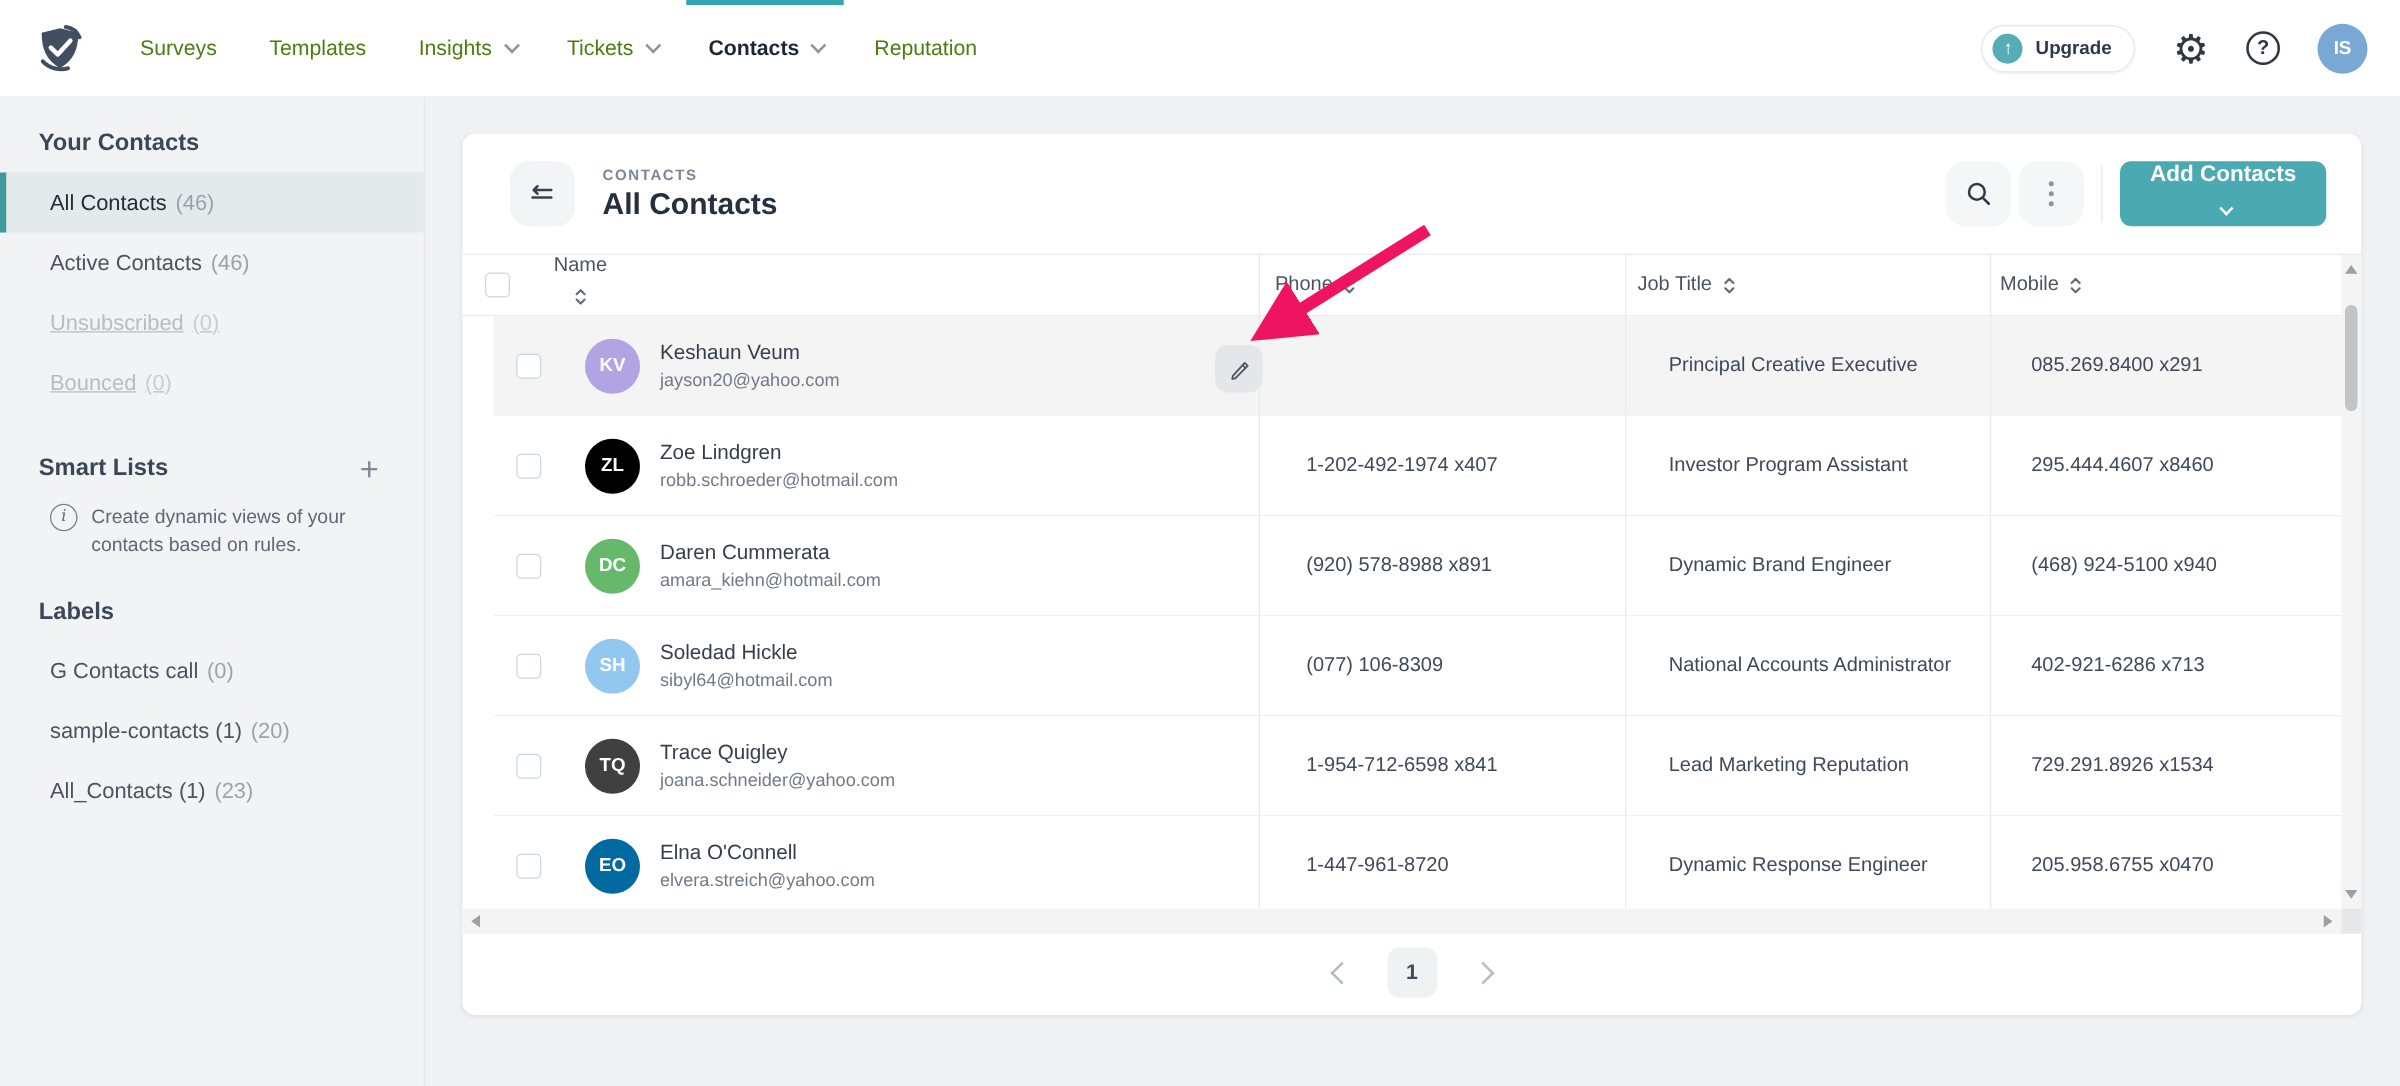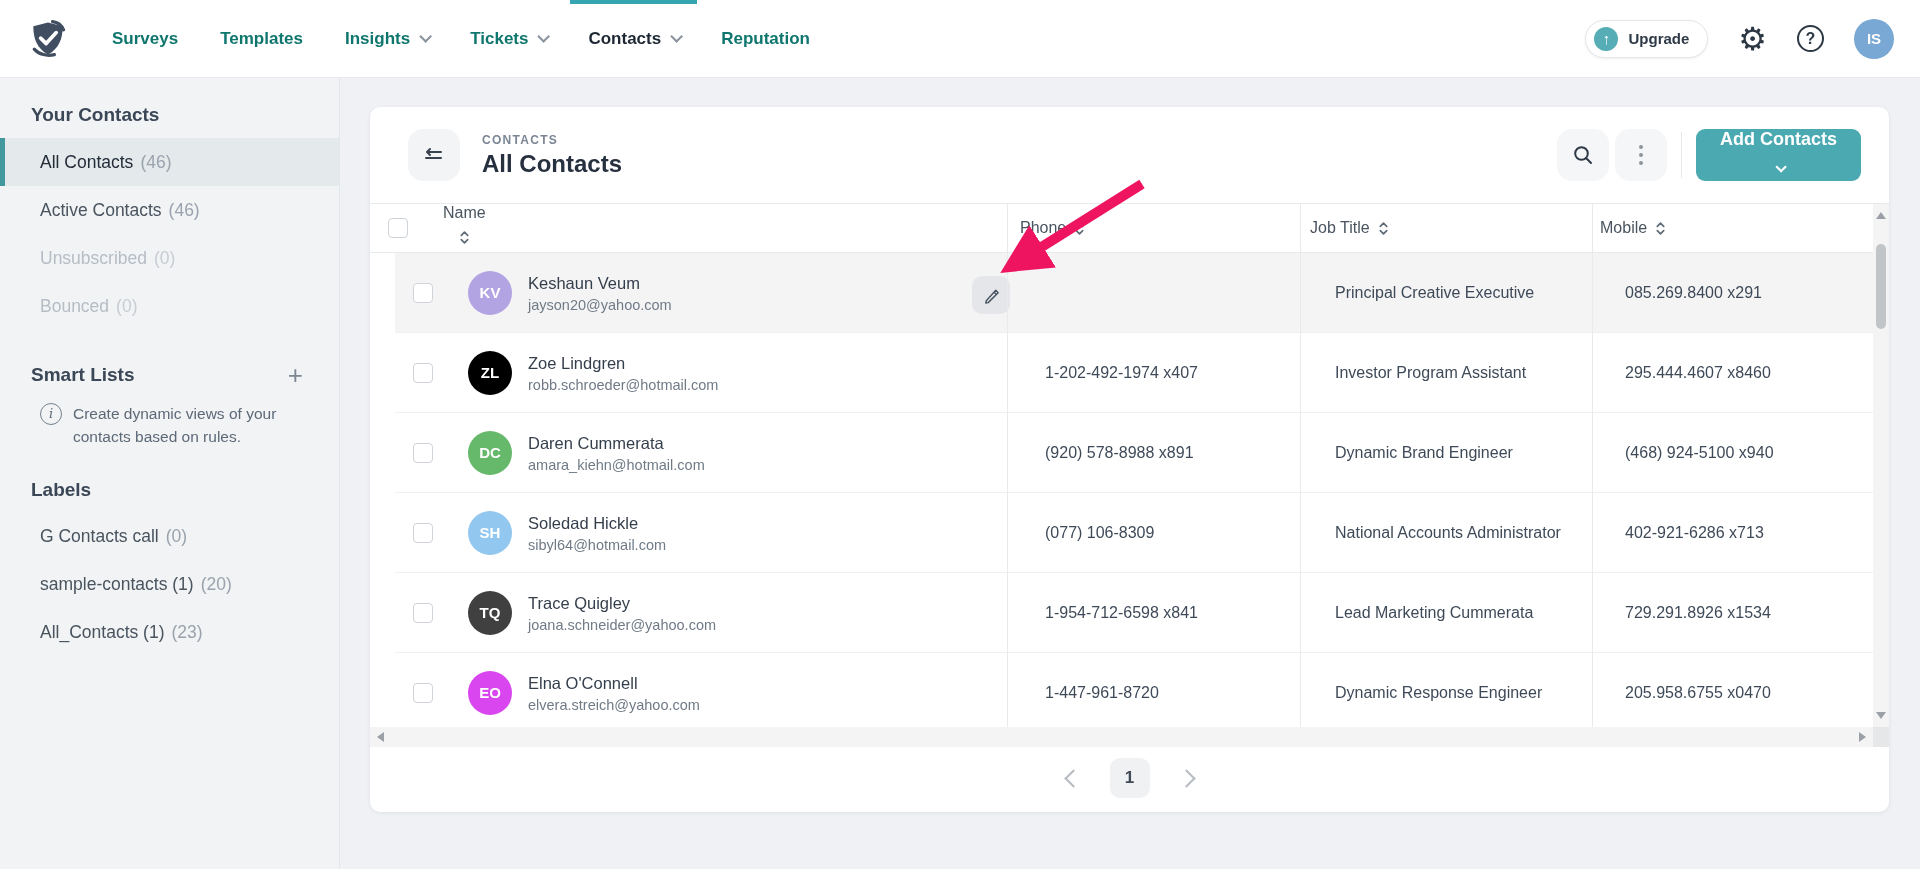--- a/index.html
+++ b/index.html
@@ -8,39 +8,39 @@
     font-family:"Liberation Sans", sans-serif;
     background:#eff1f4;
     position:relative;
     overflow:hidden;
     color:#3f4a58;
   }
 
   
   .topbar { position:absolute; left:0; top:0; width:1920px; height:78px; background:#fff; border-bottom:1px solid #e9ebee; z-index:10; }
   .topbar-left { display:flex; align-items:center; height:100%; padding-left:26px; gap:42px; }
-  .nav-item { position:relative; height:100%; display:flex; align-items:center; gap:9px; font-size:17px; color:#0f766e; cursor:pointer; white-space:nowrap;font-weight:bold; }
+  .nav-item { position:relative; height:100%; display:flex; align-items:center; gap:9px; font-size:17px; color:#4d7c0f; cursor:pointer; white-space:nowrap; }
   .nav-item.active { color:#1d2733; font-weight:bold; }
   .nav-item.active::before { content:""; position:absolute; top:0; left:-18px; right:-18px; height:4px; background:#35a6b1; }
   .chev { width:9px; height:9px; border-right:2px solid #8a939d; border-bottom:2px solid #8a939d; transform:rotate(45deg) translateY(-3px); display:inline-block; }
   .topbar-right { position:absolute; right:26px; top:0; height:100%; display:flex; align-items:center; gap:30px; }
   .upgrade-pill { display:flex; align-items:center; gap:10px; height:38px; padding:0 18px 0 8px; background:#fff; border:1px solid #e4e7ea; border-radius:19px; box-shadow:0 1px 3px rgba(0,0,0,.07); cursor:pointer; }
   .upgrade-ic { width:24px; height:24px; border-radius:50%; background:#56adb5; color:#fff; display:grid; place-items:center; font-size:15px; font-weight:bold; }
   .upgrade-txt { font-size:15px; font-weight:bold; color:#2e3a48; }
   .gear { font-size:32px; color:#2d3845; line-height:1; cursor:pointer; }
   .help { width:27px; height:27px; border:2.5px solid #2d3845; border-radius:50%; display:grid; place-items:center; font-size:16px; font-weight:bold; color:#2d3845; cursor:pointer; }
   .avatar-user { width:40px; height:40px; border-radius:50%; background:#78a8d3; color:#fff; font-size:15px; font-weight:bold; display:grid; place-items:center; cursor:pointer; }
 
   
   .sidebar { position:absolute; left:0; top:78px; width:340px; height:791px; background:#f1f3f5; border-right:1px solid #e4e7ea; }
   .side-heading { margin:26px 36px 12px 31px; font-size:19px; font-weight:bold; color:#3b4756; display:flex; justify-content:space-between; align-items:center; }
   .side-item { height:48px; display:flex; align-items:center; padding-left:40px; font-size:17.5px; color:#49545f; cursor:pointer; white-space:nowrap; }
   .side-item .cnt { color:#9aa3ad; margin-left:7px; }
   .side-item.selected { background:#e4eaeb; border-left:5px solid #43989e; padding-left:35px; color:#232d3a; }
-  .side-item.disabled { color:#b6bdc5; }
+  .side-item.disabled { color:#b6bdc5;text-decoration:underline; }
   .side-item.disabled .cnt { color:#c8cdd3; }
   .plus-ic { font-size:26px; font-weight:normal; color:#7e8893; cursor:pointer; line-height:20px; }
   .smart-info { display:flex; gap:11px; padding:4px 34px 0 40px; font-size:15.5px; line-height:1.5; color:#5d6977; }
   .info-ic { flex:0 0 auto; width:22px; height:22px; border:1.5px solid #76818d; border-radius:50%; display:grid; place-items:center; font-family:"DejaVu Serif", serif; font-style:italic; font-size:13px; color:#5d6977; margin-top:1px; }
 
   
   .card { position:absolute; left:370px; top:107px; width:1519px; height:705px; background:#fff; border-radius:10px; box-shadow:0 1px 4px rgba(30,40,60,.07); }
   .card-header { position:relative; height:96px; display:flex; align-items:center; }
   .collapse-btn { width:52px; height:52px; margin-left:38px; background:#f3f4f6; border-radius:15px; display:grid; place-items:center; cursor:pointer; }
   .head-txt { margin-left:22px; }
@@ -313,27 +313,27 @@
     </div>
 
     <div class="trow">
       <span class="cb"></span>
       <span class="av" style="background: #404040;">TQ</span>
       <div class="nm">
         <div class="n1">Trace Quigley</div>
         <div class="n2">joana.schneider@yahoo.com</div>
       </div>
       <div class="cell c-phone">1-954-712-6598 x841</div>
-      <div class="cell c-job">Lead Marketing Cummerata</div>
+      <div class="cell c-job">Lead Marketing Reputation</div>
       <div class="cell c-mobile">729.291.8926 x1534</div>
     </div>
 
     <div class="trow">
       <span class="cb"></span>
-      <span class="av" style="background: #d946ef;">EO</span>
+      <span class="av" style="background: #0369a1;">EO</span>
       <div class="nm">
         <div class="n1">Elna O'Connell</div>
         <div class="n2">elvera.streich@yahoo.com</div>
       </div>
       <div class="cell c-phone">1-447-961-8720</div>
       <div class="cell c-job">Dynamic Response Engineer</div>
       <div class="cell c-mobile">205.958.6755 x0470</div>
     </div>
 
   </div>

